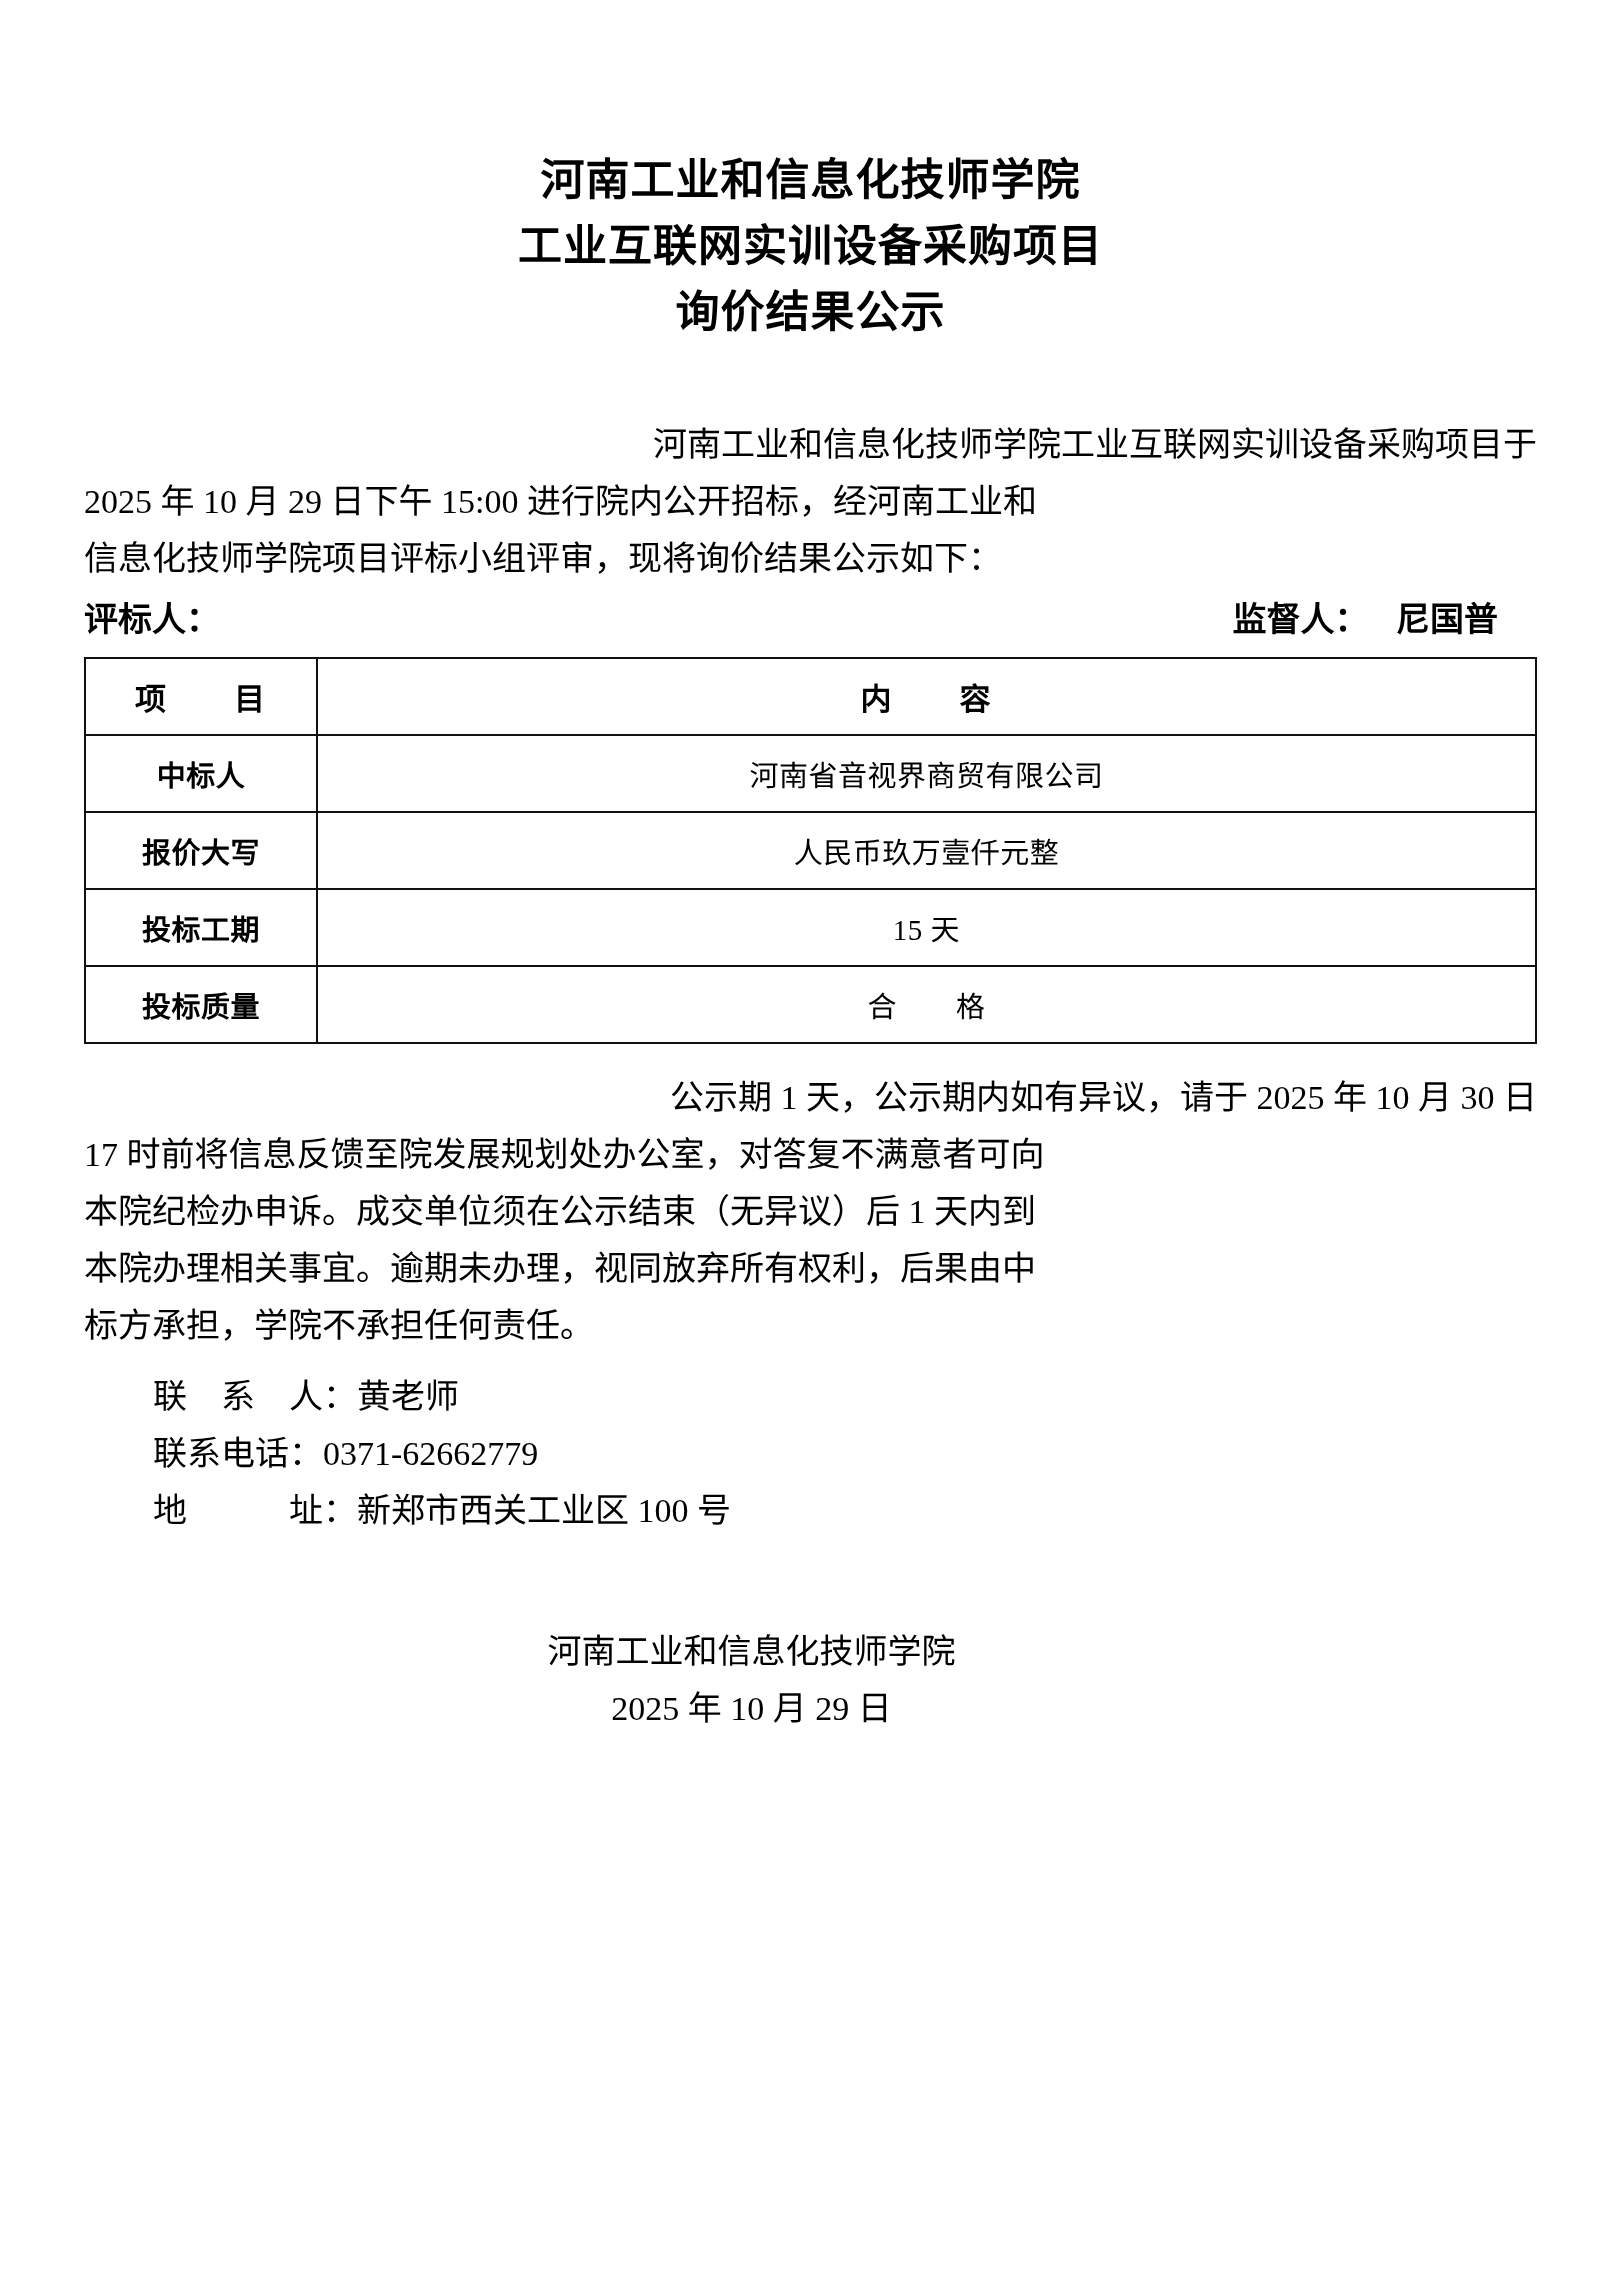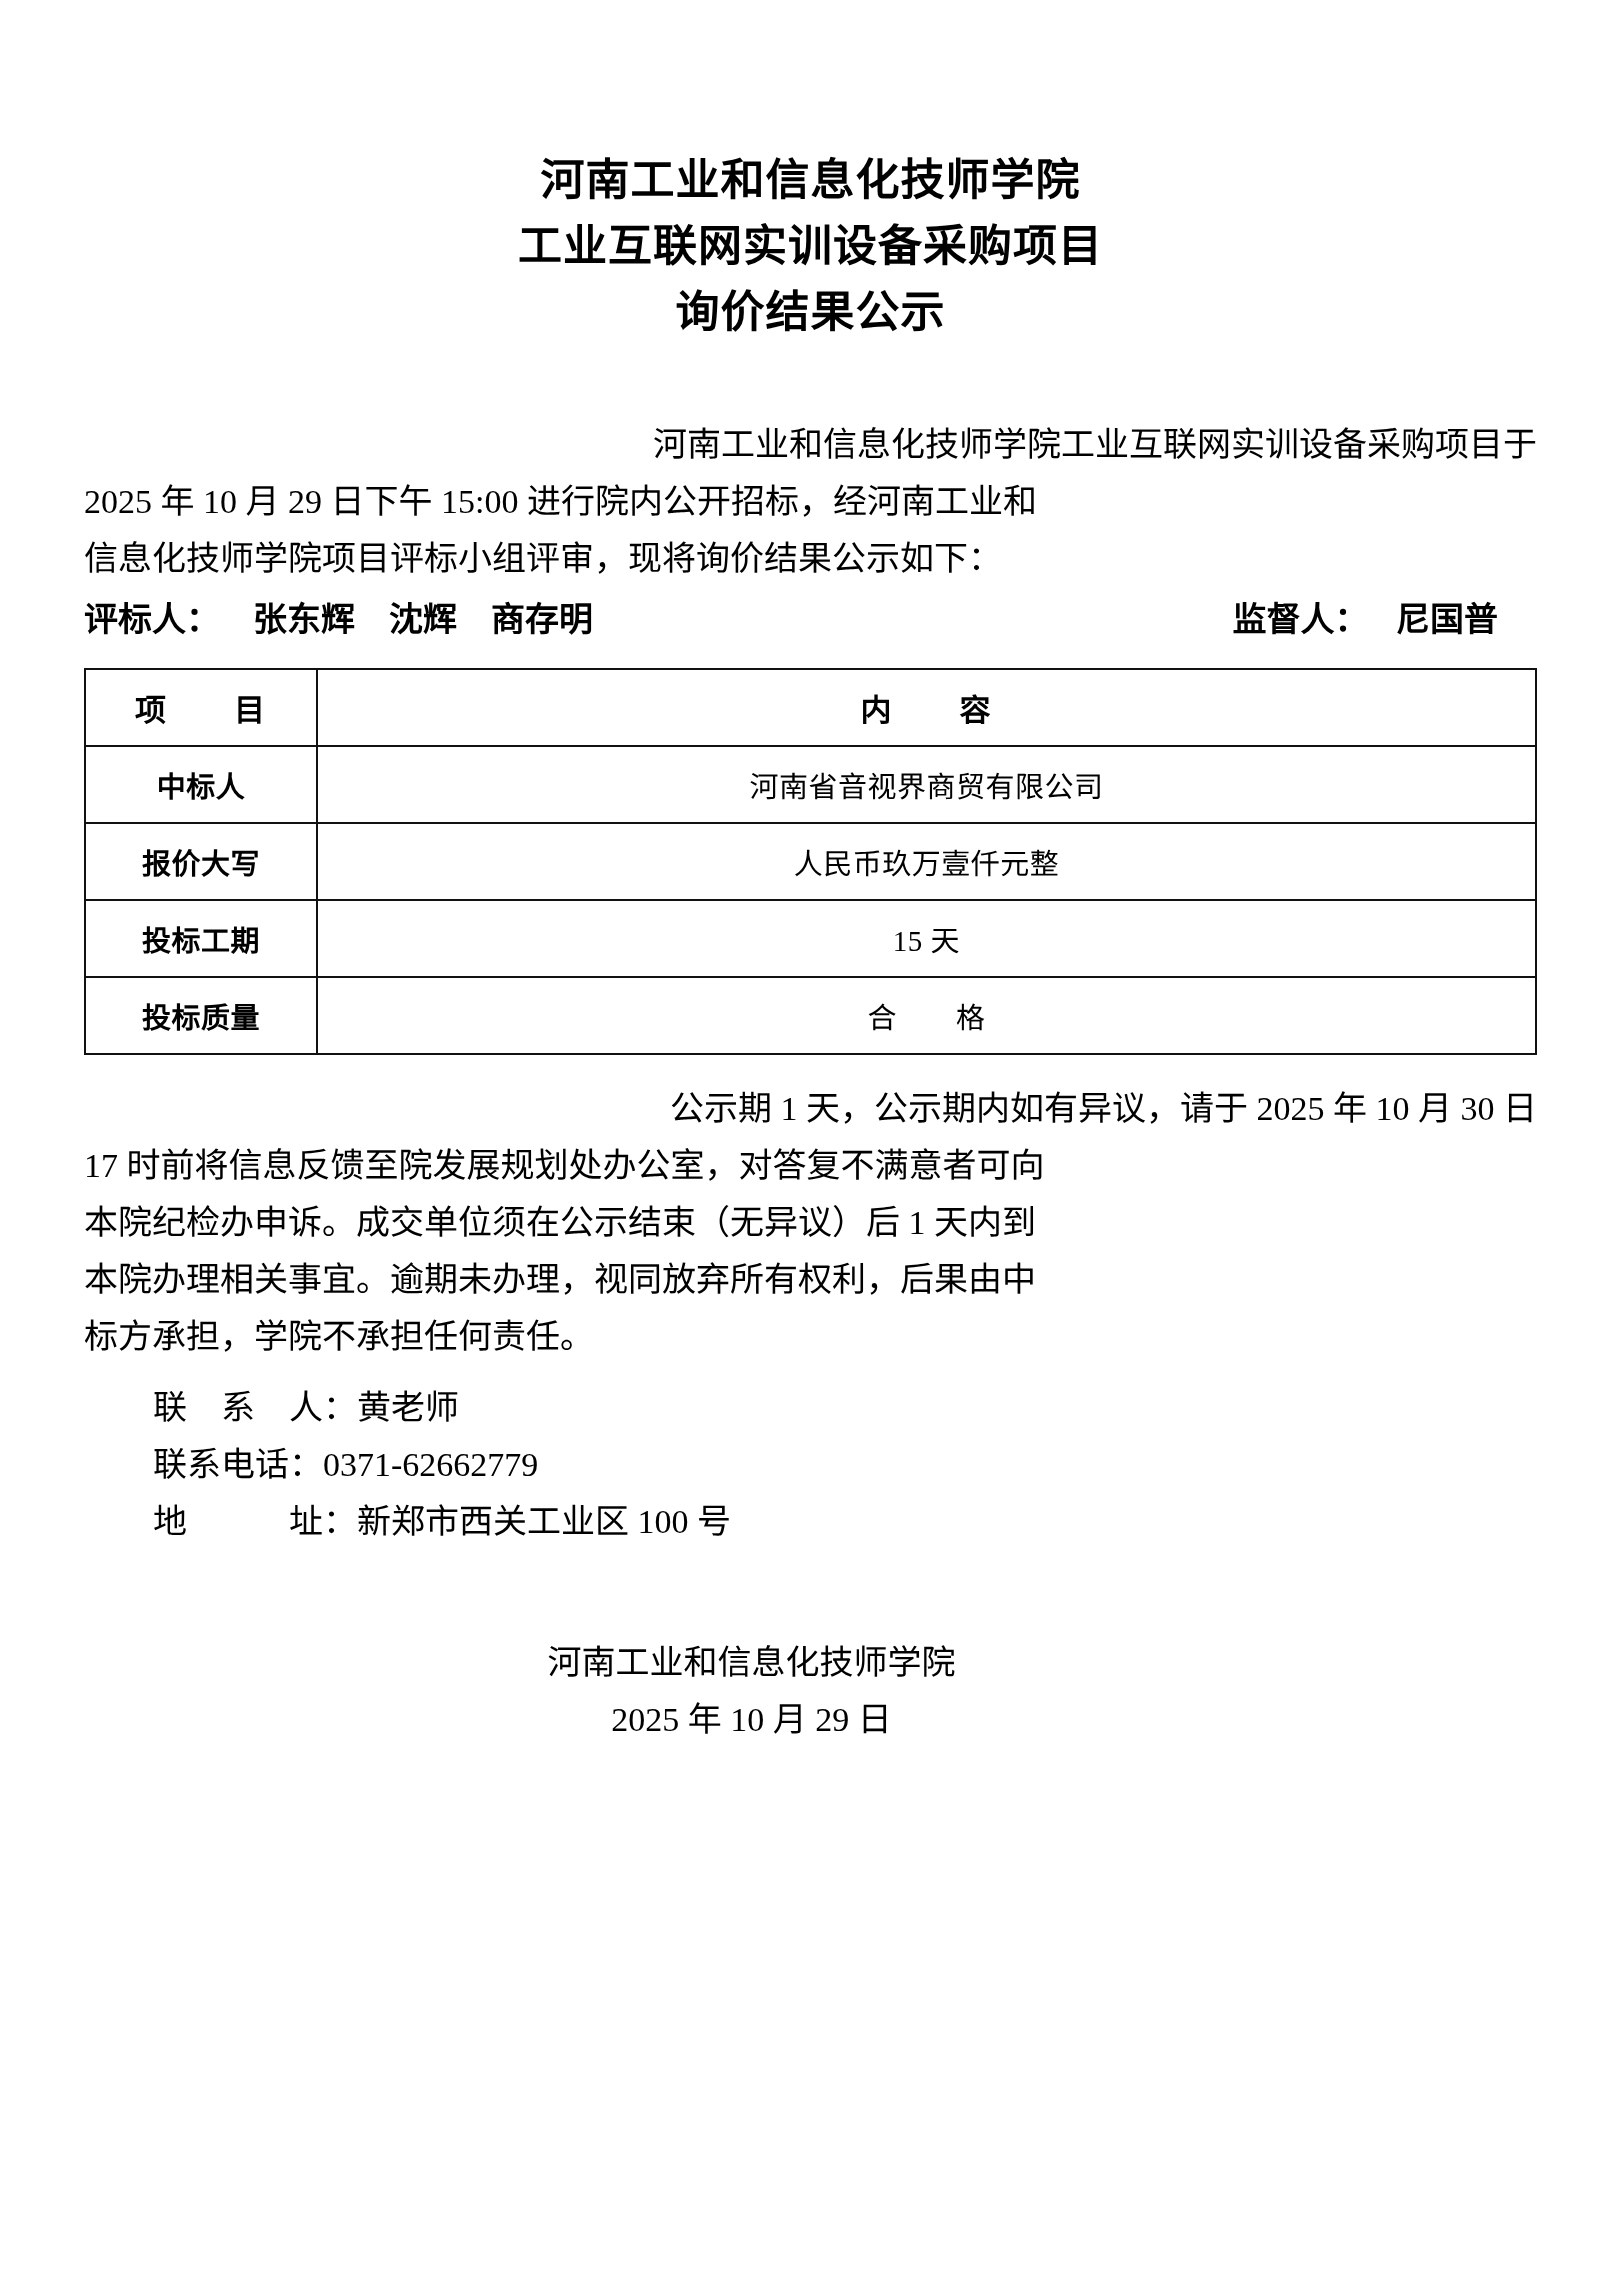--- a/index.html
+++ b/index.html
@@ -73,21 +73,21 @@
     white-space: nowrap;
     padding-left: 27.4px;
     padding-right: 39px;
     font-weight: bold;
   }
 
   
   table.result-table {
     width: 100%;
     border-collapse: collapse;
-    margin-top: 20px;
+    margin-top: 9px;
     table-layout: fixed;
   }
   table.result-table td {
     border: 2px solid #111111;
     text-align: center;
     vertical-align: middle;
     height: 73px;
     font-size: 29px;
   }
   td.col-item {
@@ -148,21 +148,20 @@
   </div>
 
   <div class="body-block">
     <div class="para-line indent">河南工业和信息化技师学院工业互联网实训设备采购项目于</div>
     <div class="para-line">2025 年 10 月 29 日下午 15:00 进行院内公开招标，经河南工业和</div>
     <div class="para-line">信息化技师学院项目评标小组评审，现将询价结果公示如下：</div>
   </div>
 
   <div class="judges-row">
     <span class="judges-label">评标人：</span>
-    <span class="judges-names">张东辉　沈辉　商存明</span>
     <span class="judges-spacer"></span>
     <span class="supervisor-label">监督人：</span>
     <span class="supervisor-name">尼国普</span>
   </div>
 
   <table class="result-table">
     <tbody>
       <tr class="header-row">
         <td class="col-item">项　　目</td>
         <td class="col-content">内　　容</td>

